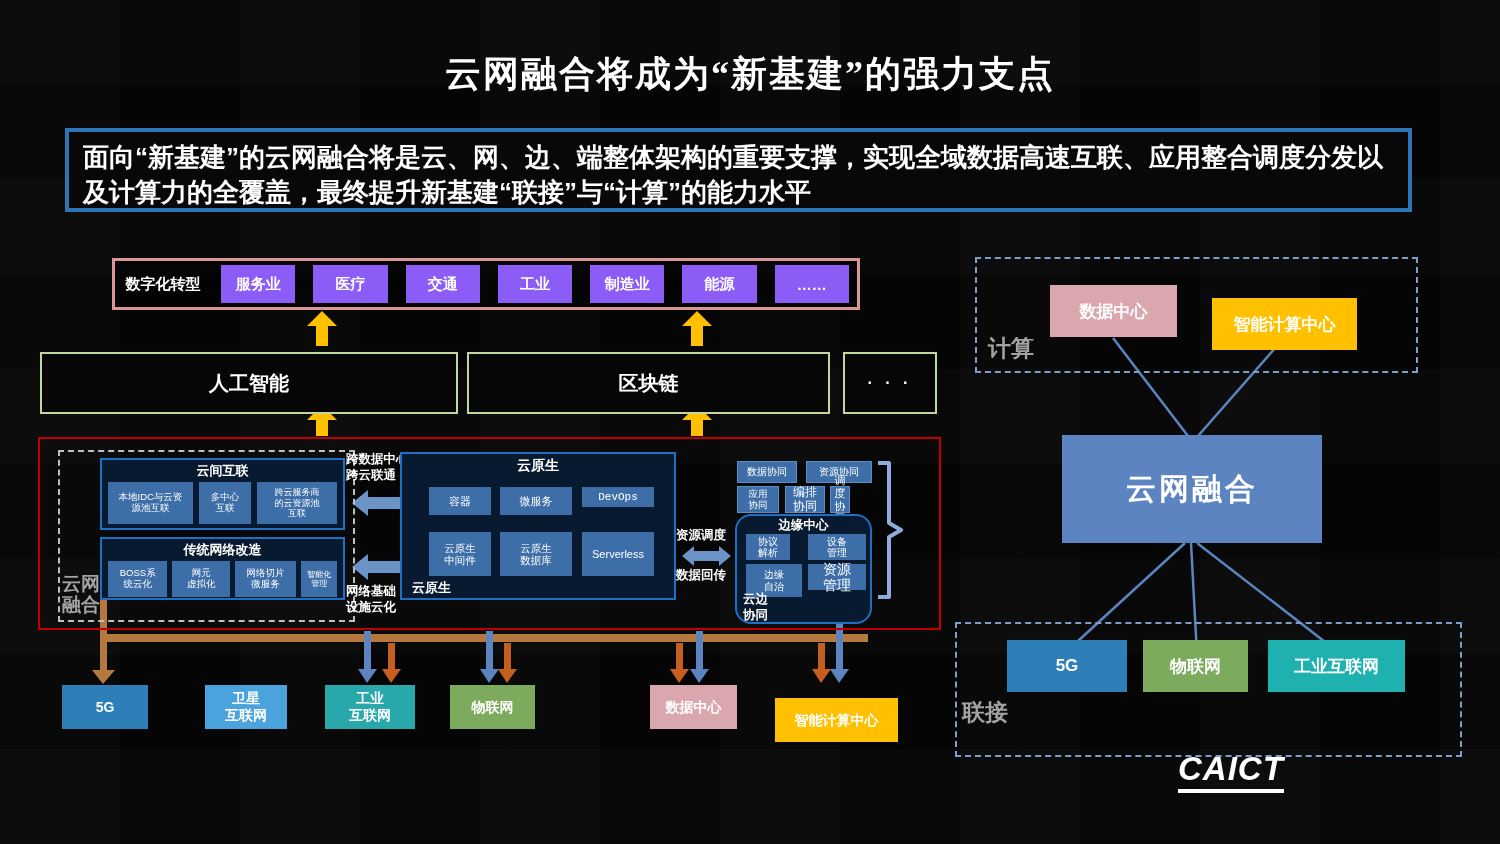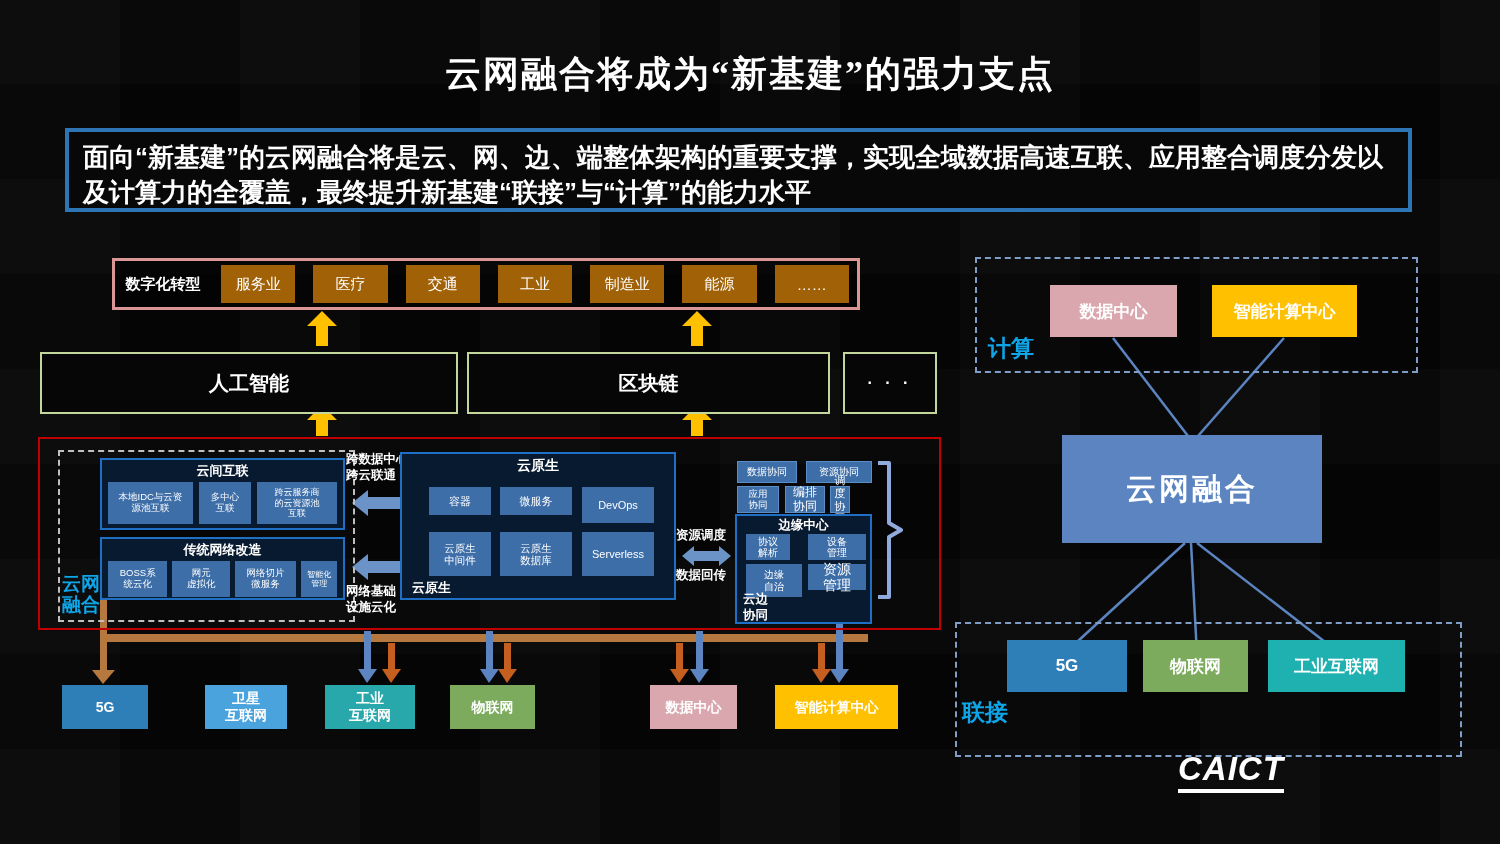--- a/index.html
+++ b/index.html
@@ -19,40 +19,40 @@
   .title{left:0;top:50px;width:1500px;text-align:center;
     font-family:"Liberation Serif", serif;font-size:36px;font-weight:bold;letter-spacing:2px;}
 
   .intro-box{left:65px;top:128px;width:1347px;height:84px;border:4px solid #2e75b6;
     background:#080808;padding:8px 14px;font-size:26px;font-weight:bold;line-height:1.35;}
 
   
   .digital-box{left:112px;top:258px;width:748px;height:52px;border:3px solid #d99694;
     display:flex;align-items:center;padding:0 8px;gap:18px;background:rgba(0,0,0,0.35);}
   .digital-label{font-size:15px;font-weight:bold;flex:0 0 80px;text-align:center;}
-  .green-box{flex:1 1 0;height:38px;background:#a16207;font-size:15px;font-weight:normal;}
+  .green-box{flex:1 1 0;height:38px;background:#8b5cf6;font-size:15px;font-weight:bold;}
 
   
   .tech-box{top:352px;height:62px;border:2.5px solid #c3d69b;background:#060606;
     font-size:20px;font-weight:bold;}
 
   
   .red-box{left:38px;top:437px;width:903px;height:193px;border:2.5px solid #c00000;}
   .dashed-box{left:58px;top:450px;width:297px;height:172px;border:2px dashed #bfbfbf;}
-  .cyan-label{color:#0ea5e9;font-weight:bold;line-height:1.1;}
+  .cyan-label{color:#a3a3a3;font-weight:bold;line-height:1.1;}
 
   .navy-box{border:2.5px solid #1f6fc4;background:#081a30;}
   .navy-title{font-weight:bold;font-size:13px;text-align:center;}
   .steel{background:#3d6ea8;color:#fff;line-height:1.15;}
 
   .note{font-weight:bold;font-size:12.5px;line-height:1.25;}
 
   
   .b5g{background:#2e7fb8;} .bsat{background:#4ba3dd;} .bind2{background:#29a8ab;}
-  .biot{background:#7cab5e;} .bdc{background:#d9a7ad;} .bic{background:#ffc000;}
+  .biot{background:#7cab5e;} .bdc{background:#d9a7ad;} .bic{background:#ffc000;margin-top:13px;}
   .bottom-box{top:685px;height:44px;font-size:14px;font-weight:bold;line-height:1.2;}
 
   .rdash{border:2px dashed #7f9ec7;}
   .rbox{font-size:17px;font-weight:bold;}
   .center-box{left:1062px;top:435px;width:260px;height:108px;background:#5b84c0;
     font-size:30px;font-weight:bold;letter-spacing:3px;}
 
   .footer{left:1178px;top:750px;font-weight:bold;display:flex;align-items:baseline;gap:10px;}
   .footer .caict{font-size:33px;letter-spacing:1px;border-bottom:4px solid #fff;padding-bottom:1px;font-style:italic;}
   .footer .org{font-size:30px;}
@@ -165,42 +165,42 @@
 
 <div class="abs note pre" style="left:346px;top:452px;">跨数据中心
 跨云联通</div>
 <div class="abs note pre" style="left:346px;top:584px;">网络基础
 设施云化</div>
 
 <div class="abs navy-box" style="left:400px;top:452px;width:276px;height:148px;">
   <div class="navy-title" style="margin-top:3px;font-size:14px;">云原生</div>
   <div class="abs steel center" style="left:27px;top:33px;width:62px;height:28px;font-size:11px;">容器</div>
   <div class="abs steel center" style="left:98px;top:33px;width:72px;height:28px;font-size:11px;">微服务</div>
-  <div class="abs steel center" style="left:180px;top:33px;width:72px;height:36px;font-size:11px;">DevOps</div>
+  <div class="abs steel center" style="left:180px;top:33px;width:72px;height:20px;font-size:11px;font-family:Liberation Mono, monospace;">DevOps</div>
   <div class="abs steel center pre" style="left:27px;top:78px;width:62px;height:44px;font-size:10.5px;">云原生
 中间件</div>
   <div class="abs steel center pre" style="left:98px;top:78px;width:72px;height:44px;font-size:10.5px;">云原生
 数据库</div>
   <div class="abs steel center" style="left:180px;top:78px;width:72px;height:44px;font-size:11px;">Serverless</div>
   <div class="abs note" style="left:10px;top:126px;font-size:13px;">云原生</div>
 </div>
 
 <div class="abs note" style="left:676px;top:528px;">资源调度</div>
 <div class="abs note" style="left:676px;top:568px;">数据回传</div>
 
 <div class="abs steel center" style="left:737px;top:461px;width:60px;height:22px;font-size:10px;border:1px solid #5b8ec9;">数据协同</div>
 <div class="abs steel center" style="left:806px;top:461px;width:66px;height:22px;font-size:10px;border:1px solid #5b8ec9;">资源协同</div>
 <div class="abs steel center pre" style="left:737px;top:486px;width:42px;height:27px;font-size:9.5px;border:1px solid #5b8ec9;">应用
 协同</div>
 <div class="abs steel center pre" style="left:785px;top:486px;width:40px;height:27px;border:1px solid #5b8ec9;font-size:12px;">编排
 协同</div>
 <div class="abs steel center pre" style="left:830px;top:486px;width:20px;height:27px;border:1px solid #5b8ec9;font-size:11px;">调度
 协同</div>
 
-<div class="abs navy-box" style="left:735px;top:514px;width:137px;height:110px;">
+<div class="abs navy-box" style="left:735px;top:514px;width:137px;height:110px;border-radius:16px;">
   <div class="navy-title" style="margin-top:1px;font-size:12.5px;">边缘中心</div>
   <div class="abs steel center pre" style="left:9px;top:18px;width:44px;height:26px;font-size:10px;">协议
 解析</div>
   <div class="abs steel center pre" style="left:71px;top:18px;width:58px;height:26px;font-size:10px;">设备
 管理</div>
   <div class="abs steel center pre" style="left:9px;top:48px;width:56px;height:33px;font-size:10px;">边缘
 自治</div>
   <div class="abs steel center pre" style="left:71px;top:48px;width:58px;height:26px;font-size:14px;">资源
 管理</div>
   <div class="abs note pre" style="left:6px;top:76px;font-size:12.5px;">云边

